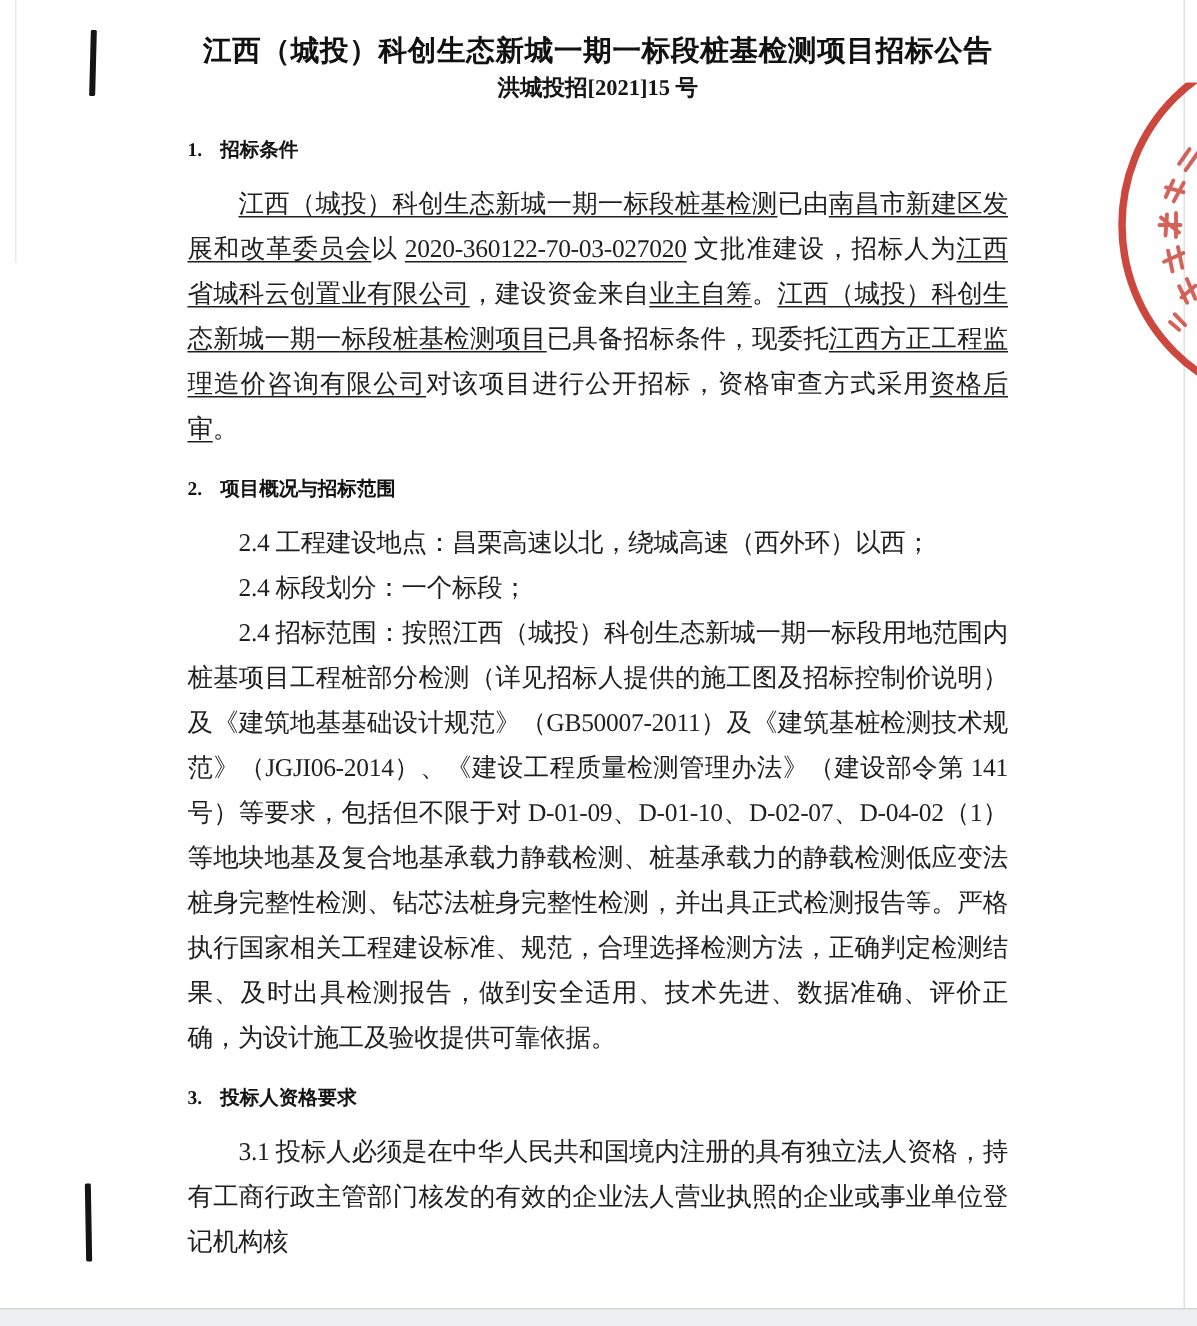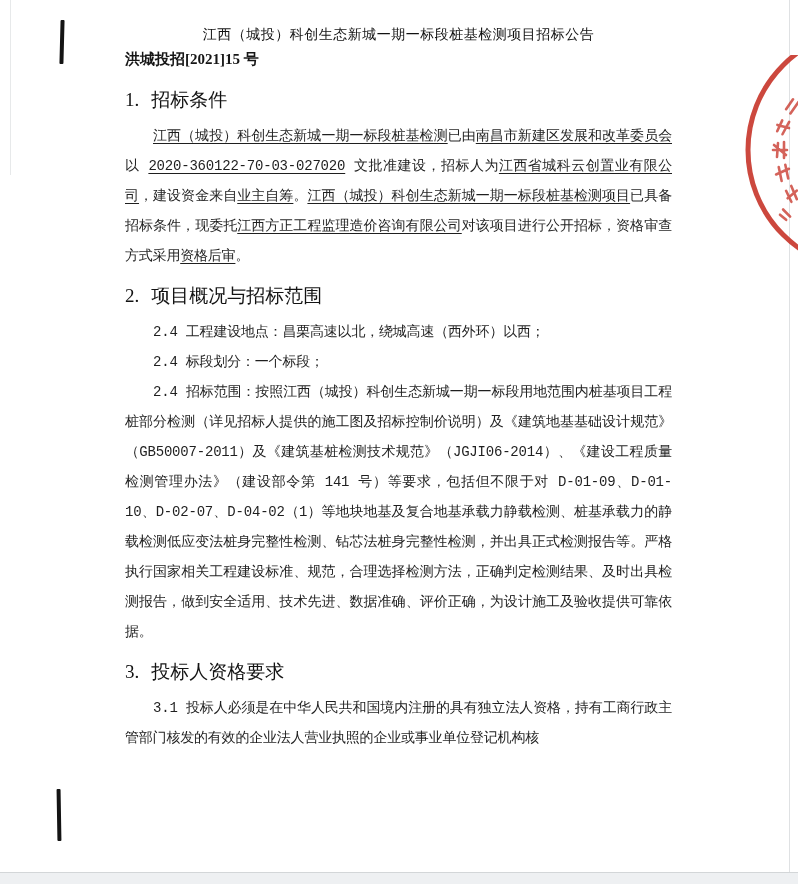--- a/index.html
+++ b/index.html
@@ -26,37 +26,37 @@
     background: #eef0f2; border-top: 1px solid #d3d6d8;
   }
   .ink-mark { position: absolute; background: #141414; border-radius: 1px; }
   .ink-mark.top { left: 60px; top: 20px; width: 4px; height: 44px; transform: rotate(1.5deg); }
   .ink-mark.bottom { left: 57px; top: 789px; width: 4px; height: 52px; transform: rotate(-1deg); }
 
   .content {
     position: absolute; left: 125px; top: 22px; width: 547px;
   }
   .doc-title {
-    margin: 0; font-size: 14px; line-height: 25px; font-weight: normal;
+    margin: 0; font-size: 19px; line-height: 25px; font-weight: bold;
     text-align: center; color: #111; letter-spacing: 0.5px;
   }
   .doc-no {
     margin-top: 2px; font-size: 15px; line-height: 20px; font-weight: bold;
-    color: #161616;
+    text-align: center; color: #161616;
   }
   .sec-heading {
-    margin: 10px 0 6px 0; font-size: 19px; line-height: 30px; font-weight: normal;
+    margin: 10px 0 6px 0; font-size: 13px; line-height: 30px; font-weight: bold;
     color: #131313;
   }
   .sec:first-of-type .sec-heading { margin-top: 16px; }
   .sec-heading .sec-num { margin-right: 12px; }
   .sec p {
-    margin: 0; font-size: 14px; line-height: 30px;
+    margin: 0; font-size: 17px; line-height: 30px;
     text-align: justify; text-justify: inter-ideograph;
-    text-indent: 2em; letter-spacing: -0.2px; font-family: Liberation Mono, monospace;
+    text-indent: 2em; letter-spacing: -0.2px;
   }
   .sec p span.u {
     text-decoration: underline;
     text-decoration-thickness: 1px;
     text-underline-offset: 3px;
   }
   .stamp {
     position: absolute; right: 0; top: 55px; width: 60px; height: 200px;
     pointer-events: none;
   }

